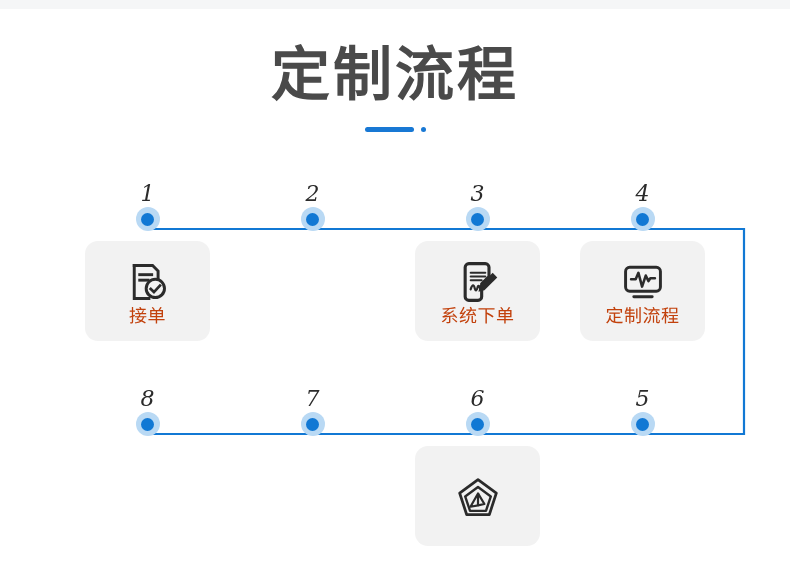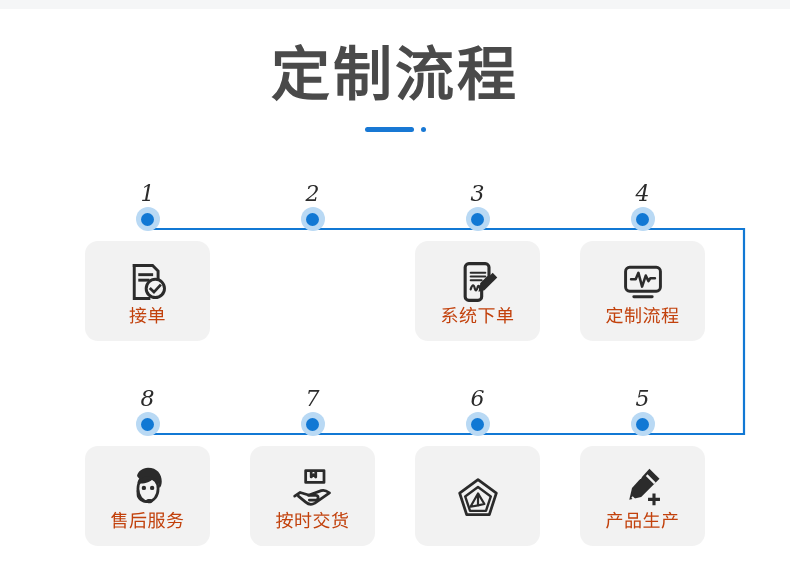--- a/index.html
+++ b/index.html
@@ -235,32 +235,20 @@
     </div>
   </div>
 
   <div class="step" style="left:580px; top:387px;">
     <div class="step-number">5</div>
     <div class="step-dot-wrap">
       <span class="step-dot">
         <span class="step-dot-inner"></span>
       </span>
     </div>
-    <div class="step-card">
-      <span class="step-icon">
-        <svg viewBox="0 0 48 48" width="44" height="44">
-          <path d="M31 4 l11 11 l-20 20 l-13 3 l3-13 z" fill="#2b2b2b"></path>
-          <path d="M28 11 l9 9" stroke="#f2f2f2" stroke-width="2.6"></path>
-          <circle cx="20" cy="13" r="2.6" fill="#f2f2f2"></circle>
-          <path d="M12 35 l4 4" stroke="#f2f2f2" stroke-width="2.2"></path>
-          <path d="M36 31 v13 M29.5 37.5 h13" stroke="#2b2b2b" stroke-width="3.4" stroke-linecap="butt"></path>
-        </svg>
-      </span>
-      <span class="step-label">产品生产</span>
-    </div>
   </div>
 
   <div class="step" style="left:415px; top:387px;">
     <div class="step-number">6</div>
     <div class="step-dot-wrap">
       <span class="step-dot">
         <span class="step-dot-inner"></span>
       </span>
     </div>
     <div class="step-card">
@@ -275,50 +263,24 @@
     </div>
   </div>
 
   <div class="step" style="left:250px; top:387px;">
     <div class="step-number">7</div>
     <div class="step-dot-wrap">
       <span class="step-dot">
         <span class="step-dot-inner"></span>
       </span>
     </div>
-    <div class="step-card">
-      <span class="step-icon">
-        <svg viewBox="0 0 48 48" width="44" height="44">
-          <g fill="none" stroke="#2b2b2b" stroke-width="3" stroke-linejoin="round">
-            <path d="M16 6 h20 v13 h-20 z"></path>
-            <path d="M22 6 v7 l2.5-2.5 L27 13 V6"></path>
-          </g>
-          <path d="M4 34 l6-4 l10 3 h7 a2.6 2.6 0 0 1 0 5.2 h-7" fill="none" stroke="#2b2b2b" stroke-width="3" stroke-linecap="round" stroke-linejoin="round"></path>
-          <path d="M19 33 l14-5 c4-1.5 7 1 9 2.5 l-16 11 c-4 2.5-7 1.5-10-1 l-8-6.5" fill="none" stroke="#2b2b2b" stroke-width="3" stroke-linecap="round" stroke-linejoin="round"></path>
-        </svg>
-      </span>
-      <span class="step-label">按时交货</span>
-    </div>
   </div>
 
   <div class="step" style="left:85px; top:387px;">
     <div class="step-number">8</div>
     <div class="step-dot-wrap">
       <span class="step-dot">
         <span class="step-dot-inner"></span>
       </span>
     </div>
-    <div class="step-card">
-      <span class="step-icon">
-        <svg viewBox="0 0 48 48" width="44" height="44">
-          <path d="M24 3 c10 0 15 7 15 15 c0 3 -1 6 -2.5 7 c-1 -6 -4 -9 -7 -10 c-3 4 -10 6 -17 5 c0 -2 1 -4 2 -5 c-1 -1 -2 -2 -2.5 -3 C13 7 18 3 24 3 z" fill="#2b2b2b"></path>
-          <path d="M24 14 c7 0 11 5 11 12 c0 8 -5 14 -11 14 s-11 -6 -11 -14 c0 -7 4 -12 11 -12 z" fill="none" stroke="#2b2b2b" stroke-width="3"></path>
-          <circle cx="19.5" cy="25" r="2.4" fill="#2b2b2b"></circle>
-          <circle cx="28.5" cy="25" r="2.4" fill="#2b2b2b"></circle>
-          <path d="M13 28 v4 c0 5 5 8 10 8" fill="none" stroke="#2b2b2b" stroke-width="2.8" stroke-linecap="round"></path>
-          <rect x="22" y="37" width="7" height="4.6" rx="2.3" fill="#2b2b2b"></rect>
-        </svg>
-      </span>
-      <span class="step-label">售后服务</span>
-    </div>
   </div>
 
 </div>
 
 </body></html>

